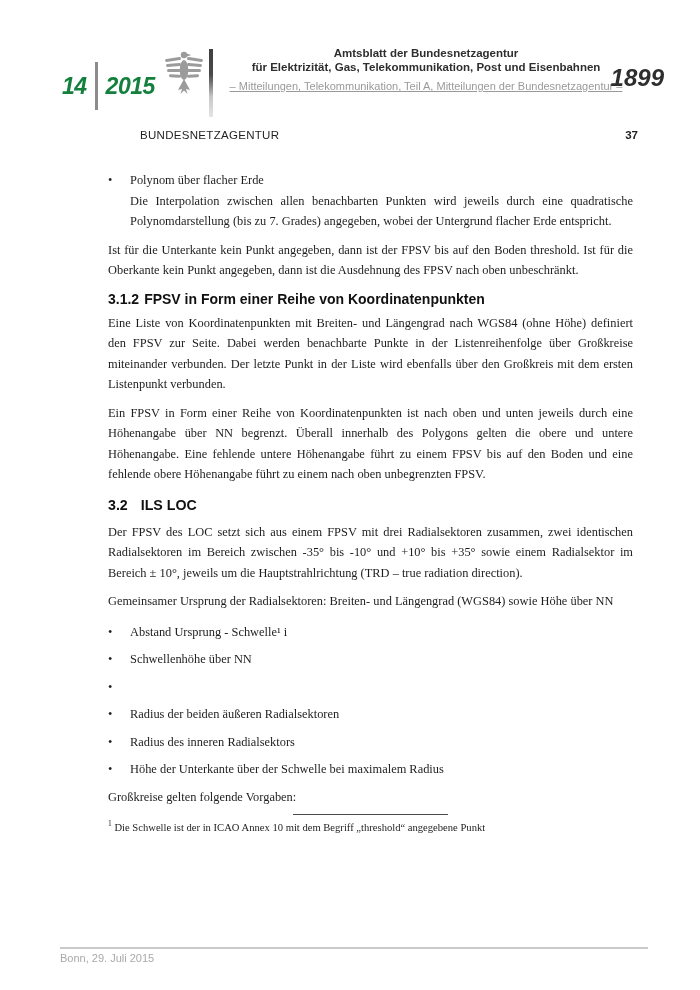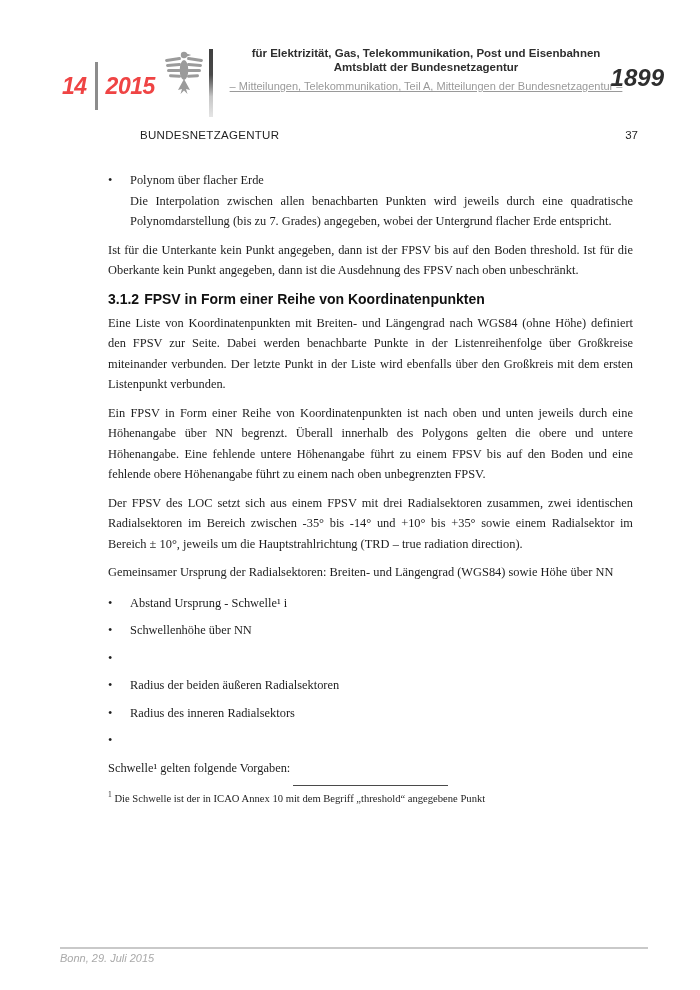--- a/index.html
+++ b/index.html
@@ -4,38 +4,38 @@
 <style>
   html,body{margin:0;padding:0;background:#ffffff;}
   .page{
     position:relative;width:700px;height:990px;background:#ffffff;overflow:hidden;
     font-family:"Liberation Serif",serif;color:#1d1d1d;
   }
   
   .masthead{position:absolute;top:22px;left:0;right:0;height:86px;}
   .issue{position:absolute;left:62px;top:40px;height:48px;display:flex;align-items:center;
     font-family:"Liberation Sans",sans-serif;font-weight:bold;font-style:italic;
-    font-size:23px;color:#ef4444;letter-spacing:-.5px;}
+    font-size:23px;color:#15803d;letter-spacing:-.5px;}
   .issue-sep{display:inline-block;width:3px;height:48px;background:#8c8c8c;margin:0 8px;}
   .eagle{position:absolute;left:164px;top:26px;width:40px;height:48px;}
   .mast-bar{position:absolute;left:209px;top:27px;width:4px;height:68px;
     background:linear-gradient(to bottom,#3f3f3f 0%,#4a4a4a 38%,#7e7e7e 52%,#c6c6c6 70%,#e5e5e5 100%);}
   .mast-center{position:absolute;left:224px;top:24px;width:404px;text-align:center;
     font-family:"Liberation Sans",sans-serif;}
   .mast-title{font-size:11.5px;font-weight:bold;color:#2e2e2e;line-height:14px;}
   .mast-sub{font-size:11px;color:#9a9a9a;margin-top:6px;line-height:13px;text-decoration:underline;}
   .big-num{position:absolute;right:36px;top:42px;
     font-family:"Liberation Sans",sans-serif;font-weight:bold;font-style:italic;
     font-size:24px;color:#2e2e2e;}
   
   .running{position:absolute;top:129px;left:108px;width:525px;display:flex;
     justify-content:space-between;align-items:baseline;
     font-family:"Liberation Sans",sans-serif;font-size:11.5px;color:#1f1f1f;padding-left:32px;}
   .running .agency{letter-spacing:.3px;}
-  .running .pageno{margin-right:27px;font-weight:400;}
+  .running .pageno{margin-right:27px;font-weight:700;}
   
   .copy{position:absolute;top:170px;left:108px;width:525px;
     font-size:12.4px;line-height:20.5px;color:#1d1d1d;}
   .copy p{margin:0;text-align:justify;}
   .gap6{margin-top:6px!important;font-family:Liberation Serif, serif;}
   .gap8{margin-top:8px!important;}
   .bullet-block{display:flex;}
   .bullet-marker{width:22px;flex:0 0 22px;}
   .bullet-body{flex:1;}
   .bullet-title{display:block;}
@@ -43,21 +43,21 @@
   .h312{margin-top:10px;font-size:14px;line-height:16px;}
   .h312 .hnum{margin-right:5px;}
   .h32{margin-top:11px;font-size:14.2px;line-height:18px;}
   .h32 .hnum{margin-right:13px;}
   .list{margin-top:10px;}
   .list .item{display:flex;margin-bottom:7px;}
   .fn-rule{margin-top:7px;width:155px;border:0;border-top:1px solid #4a4a4a;}
   .footnote{margin-top:15px;font-size:10.6px;line-height:13px;color:#1d1d1d;text-align:left!important;}
   .footnote sup{font-size:7.5px;vertical-align:super;line-height:0;}
   
-  .footer{position:absolute;left:60px;top:947px;width:588px;font-style:italic;}
+  .footer{position:absolute;left:60px;top:947px;width:588px;}
   .footer-rule{border:0;border-top:2px solid #c9c9c9;margin:0;}
   .footer-date{margin-top:3px;font-family:"Liberation Sans",sans-serif;font-size:11px;color:#a9a9a9;}
 </style>
 </head>
 <body>
 
 <div class="page">
 
   <div class="masthead">
     <div class="issue">
@@ -79,22 +79,22 @@
         <rect x="23" y="15.5" width="15" height="3" rx="1.5" transform="rotate(4 30.5 17)"></rect>
         <rect x="23" y="21" width="14" height="3" rx="1.5"></rect>
         <rect x="23" y="26.5" width="12" height="3" rx="1.5" transform="rotate(-4 29 28)"></rect>
         <path d="M20 31 L14 42 L18 41 L16.5 46 L20 42.5 L23.5 46 L22 41 L26 42 Z"></path>
       </g>
     </svg>
 
     <div class="mast-bar"></div>
 
     <div class="mast-center">
+      <div class="mast-title">Amtsblatt der Bundesnetzagentur</div>
       <div class="mast-title">für Elektrizität, Gas, Telekommunikation, Post und Eisenbahnen</div>
-      <div class="mast-title">Amtsblatt der Bundesnetzagentur</div>
       <div class="mast-sub">– Mitteilungen, Telekommunikation, Teil A, Mitteilungen der Bundesnetzagentur –</div>
     </div>
 
     <div class="big-num">1899</div>
   </div>
 
   <div class="running">
     <span class="agency">BUNDESNETZAGENTUR</span>
     <span class="pageno">37</span>
   </div>
@@ -112,23 +112,26 @@
     <p class="gap8">Ist für die Unterkante kein Punkt angegeben, dann ist der FPSV bis auf den Boden threshold. Ist für die Oberkante kein Punkt angegeben, dann ist die Ausdehnung des FPSV nach oben unbeschränkt.</p>
 
     <h4 class="h312">
       <span class="hnum">3.1.2</span><span>FPSV in Form einer Reihe von Koordinatenpunkten</span>
     </h4>
 
     <p class="gap6">Eine Liste von Koordinatenpunkten mit Breiten- und Längengrad nach WGS84 (ohne Höhe) definiert den FPSV zur Seite. Dabei werden benachbarte Punkte in der Listenreihenfolge über Großkreise miteinander verbunden. Der letzte Punkt in der Liste wird ebenfalls über den Großkreis mit dem ersten Listenpunkt verbunden.</p>
 
     <p class="gap8">Ein FPSV in Form einer Reihe von Koordinatenpunkten ist nach oben und unten jeweils durch eine Höhenangabe über NN begrenzt. Überall innerhalb des Polygons gelten die obere und untere Höhenangabe. Eine fehlende untere Höhenangabe führt zu einem FPSV bis auf den Boden und eine fehlende obere Höhenangabe führt zu einem nach oben unbegrenzten FPSV.</p>
 
+    <h3 class="h32">
+      <span class="hnum">3.2</span><span>ILS LOC</span>
+    </h3>
 
 
-    <p class="gap8">Der FPSV des LOC setzt sich aus einem FPSV mit drei Radialsektoren zusammen, zwei identischen Radialsektoren im Bereich zwischen -35° bis -14° und +10° bis +35° sowie einem Radialsektor im Bereich ± 10°, jeweils um die Hauptstrahlrichtung (TRD – true radiation direction).</p>
+    <p class="gap8">Der FPSV des LOC setzt sich aus einem FPSV mit drei Radialsektoren zusammen, zwei identischen Radialsektoren im Bereich zwischen -35° bis -10° und +10° bis +35° sowie einem Radialsektor im Bereich ± 10°, jeweils um die Hauptstrahlrichtung (TRD – true radiation direction).</p>
 
 
     <p class="gap8">Gemeinsamer Ursprung der Radialsektoren: Breiten- und Längengrad (WGS84) sowie Höhe über NN</p>
 
     <div class="list">
       <div class="item">
         <span class="bullet-marker">•</span>
         <span>Abstand Ursprung - Schwelle¹ i</span>
       </div>
       <div class="item">
@@ -141,24 +144,25 @@
       <div class="item">
         <span class="bullet-marker">•</span>
         <span>Radius der beiden äußeren Radialsektoren</span>
       </div>
       <div class="item">
         <span class="bullet-marker">•</span>
         <span>Radius des inneren Radialsektors</span>
       </div>
       <div class="item">
         <span class="bullet-marker">•</span>
+        <span>Höhe der Unterkante über der Schwelle bei maximalem Radius</span>
       </div>
     </div>
 
-    <p class="gap6">Schwelle¹ gelten folgende Vorgaben:</p>
+    <p class="gap6">Großkreise gelten folgende Vorgaben:</p>
 
     <hr class="fn-rule">
 
     <p class="footnote"><sup>1</sup><span> Die Schwelle ist der in ICAO Annex 10 mit dem Begriff „threshold“ angegebene Punkt</span></p>
 
   </div>
 
   <div class="footer">
     <hr class="footer-rule">
     <div class="footer-date">Bonn, 29. Juli 2015</div>

